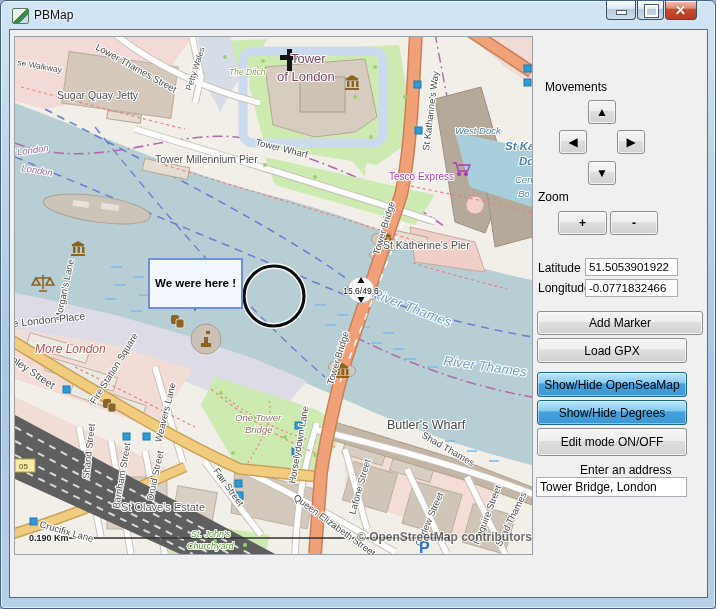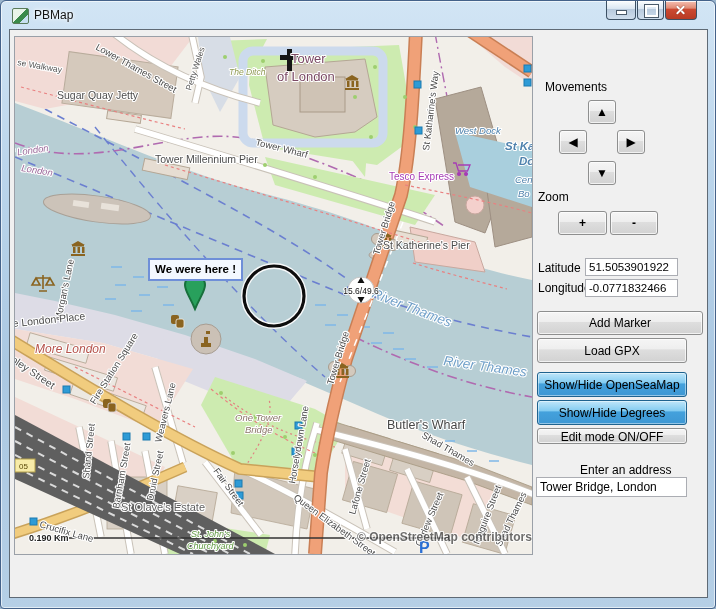--- a/index.html
+++ b/index.html
@@ -28,21 +28,21 @@
        outline:1px solid #4a5a6a;}
   .xbar{position:absolute;left:9px;top:8px;width:11px;height:2px;background:#fff;border-radius:1px;
        box-shadow:0 0 1px #6a1a0a;}
   .xbar.a{transform:rotate(45deg)}.xbar.b{transform:rotate(-45deg)}
   .client{position:absolute;left:8px;top:28px;width:699px;height:569px;
        background:#f0f0f0;border:1px solid #5f6a75;box-sizing:border-box;}
   
   .map{position:absolute;left:14px;top:36px;width:517px;height:517px;overflow:hidden;
        background:#f2efe9;border:1px solid #9aa0a8;box-sizing:content-box;}
   .map svg{display:block;}
-  .tooltip{position:absolute;left:133px;top:221px;padding:2px 5px;height:15px;line-height:15px;
+  .tooltip{position:absolute;left:133px;top:221px;padding:16px 5px;height:15px;line-height:15px;
        border:2px solid #6f8fd8;background:#f3f8ff;font-weight:bold;font-size:11.5px;color:#000;
        white-space:nowrap;}
   
   text{paint-order:stroke;stroke:#fff;stroke-width:2.2px;stroke-linejoin:round;
        font-family:"Liberation Sans",sans-serif;}
   .t-street{font-size:9.5px;fill:#4d4d4d;}
   .t-street-sm{font-size:8.5px;fill:#555;}
   .t-dist{font-size:11px;fill:#5f5f5f;}
   .t-big{font-size:12.5px;fill:#474747;}
   .t-water{font-style:italic;font-size:9.5px;fill:#4f82ad;}
@@ -407,16 +407,16 @@
 
 <div class="lab" style="left:538px;top:261px;">Latitude</div>
 <input class="field" style="left: 585px; top: 258px; width: 93px; height: 18px;" value="51.5053901922">
 <div class="lab" style="left:538px;top:281px;">Longitude</div>
 <input class="field" style="left: 585px; top: 279px; width: 93px; height: 18px;" value="-0.0771832466">
 
 <button class="btn" style="left:537px;top:311px;width:166px;height:24px;">Add Marker</button>
 <button class="btn" style="left:537px;top:338px;width:150px;height:25px;">Load GPX</button>
 <button class="btn btn-blue" style="left:537px;top:372px;width:150px;height:25px;">Show/Hide OpenSeaMap</button>
 <button class="btn btn-blue" style="left:537px;top:400px;width:150px;height:25px;">Show/Hide Degrees</button>
-<button class="btn" style="left:537px;top:428px;width:150px;height:16px;">Edit mode ON/OFF</button>
+<button class="btn" style="left:537px;top:428px;width:150px;height:28px;">Edit mode ON/OFF</button>
 
 <div class="lab" style="left:536px;top:463px;margin-left:44px;">Enter an address</div>
 <input class="field" style="left: 536px; top: 477px; width: 151px; height: 20px; font-size: 12px;" value="Tower Bridge, London">
 
 </body></html>

